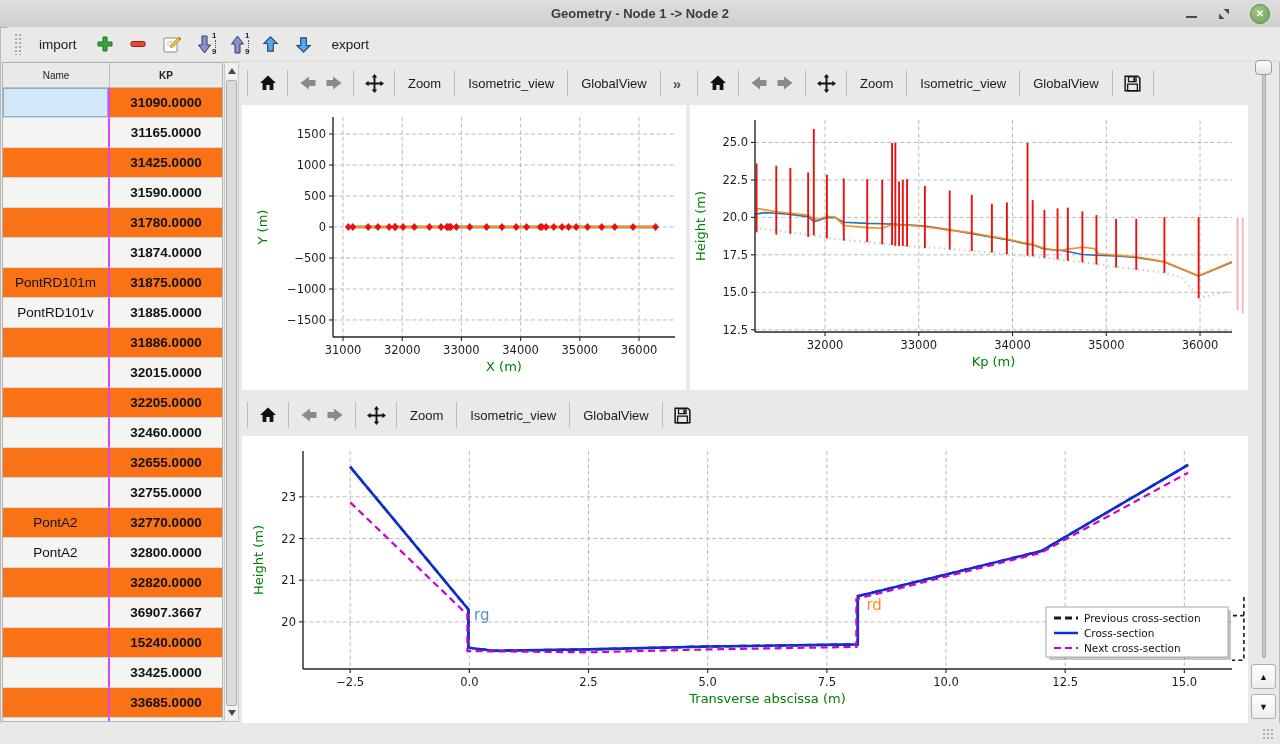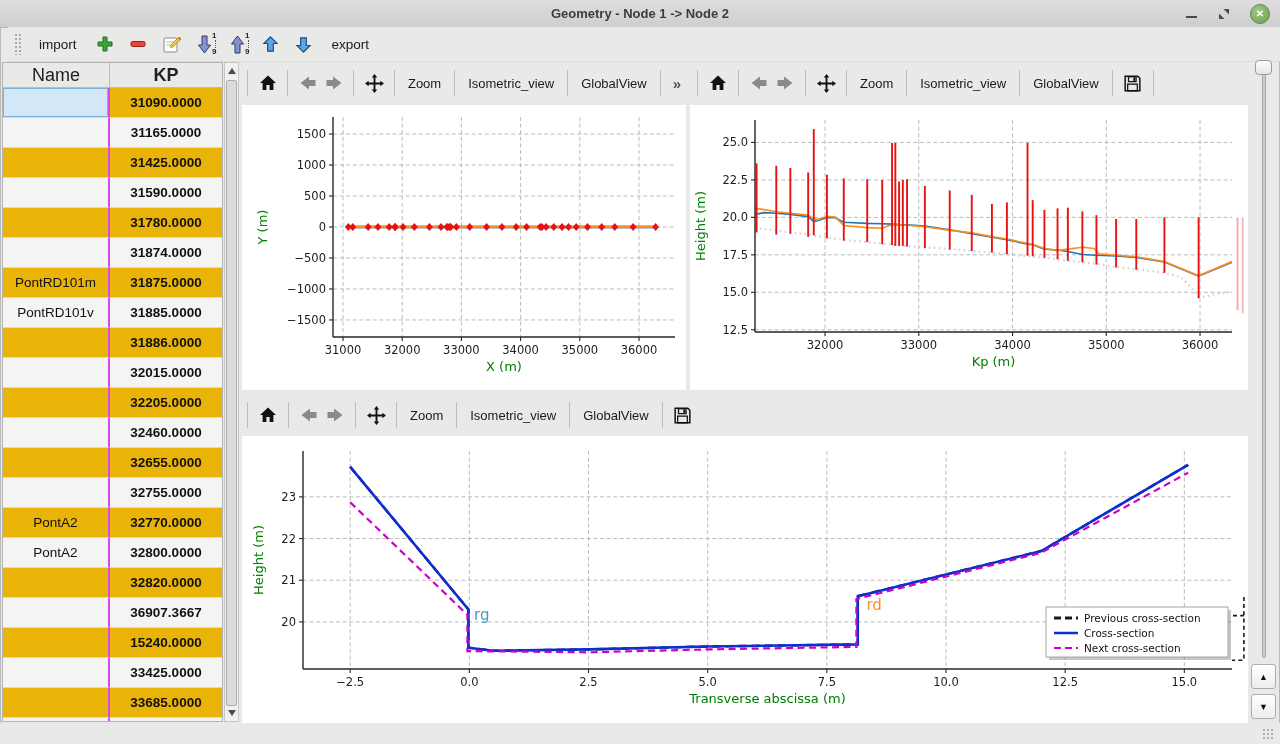--- a/index.html
+++ b/index.html
@@ -28,26 +28,26 @@
   .sort-digits{position:absolute;right:1px;top:1px;font-size:8px;font-weight:bold;color:#222;line-height:1;text-align:center;}
   .sort-digits .dots{display:block;height:8px;border-left:1px dotted #555;margin-left:3px;}
 
   
   .content{position:absolute;left:0;top:62px;width:1280px;height:682px;}
 
   
   .tbl{position:absolute;left:2px;top:0;width:221px;height:660px;background:#fff;
        border:1px solid #b3b3b1;box-sizing:border-box;overflow:hidden;}
   .thead{display:flex;height:24px;background:#e9e9e7;border-bottom:1px solid #bcbcba;}
-  .thcell{display:flex;align-items:center;justify-content:center;font-size:18px;color:#222;box-sizing:border-box;}
+  .thcell{display:flex;align-items:center;justify-content:center;font-size:10px;color:#222;box-sizing:border-box;}
   .thcell.cname{width:107px;border-right:1px solid #bcbcba;}
   .thcell.ckp{flex:1;}
   .trow{display:flex;height:30px;}
   .tcell{box-sizing:border-box;display:flex;align-items:center;justify-content:center;
-         font-size:13.5px;color:#111;border-bottom:1px solid #d8d8d6;background:#eab308;}
+         font-size:13.5px;color:#111;border-bottom:1px solid #d8d8d6;background:#f97316;}
   .trow.alt .tcell{background:#f4f4f2;}
   .cname{width:107px;border-right:2px solid #d946ef;}
   .ckp{flex:1;font-weight:bold;}
   .tcell.selected{background:#d2e7f8 !important;box-shadow:inset 0 0 0 1px #82b2d8;}
   .tscroll{position:absolute;left:224px;top:0;width:15px;height:660px;background:#f0f0ee;
            border:1px solid #c6c6c4;box-sizing:border-box;}
   .tri-up{width:0;height:0;border-left:4px solid transparent;border-right:4px solid transparent;
           border-bottom:6px solid #4a4a4a;margin:5px auto 0;}
   .tri-down{width:0;height:0;border-left:4px solid transparent;border-right:4px solid transparent;
           border-top:6px solid #4a4a4a;margin:5px auto 0;}

